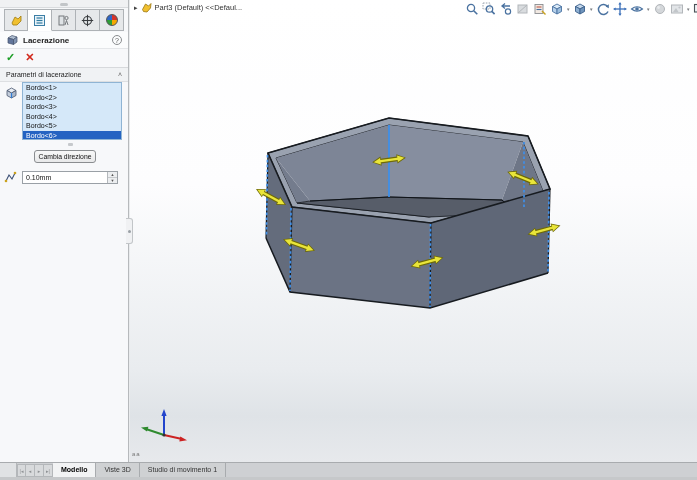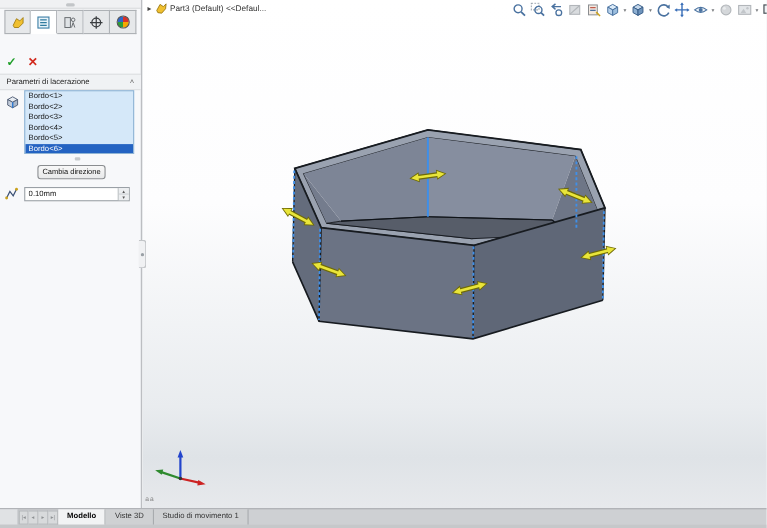--- a/index.html
+++ b/index.html
@@ -39,21 +39,21 @@
     background:#d5e8f9; border:1px solid #8fb4d4; overflow:hidden; }
   .edge-item { height:9.6px; font-size:7px; line-height:9.6px; padding-left:3px; color:#111; }
   .edge-item.sel { background:#2463c2; color:#fff; }
   .list-grip { position:absolute; left:68px; top:143px; width:5px; height:3px;
     background:#c6c9cc; border-radius:1px; }
   .chg-btn { position:absolute; left:34px; top:150px; width:62px; height:13px;
     background:linear-gradient(#f8f8f8,#e8e9ea); border:1px solid #8a8d90; border-radius:3px;
     font-size:6.8px; color:#111; font-family:"Liberation Sans",sans-serif;
     text-align:center; line-height:11px; }
   .gap-row { position:absolute; left:4px; top:170px; width:120px; height:14px;
-    display:flex; align-items:flex-start; }
+    display:flex; align-items:center; }
   .gap-input-wrap { position:relative; margin-left:5px; width:96px; height:13px;
     background:#fff; border:1px solid #9aa0a6; }
   .gap-input { position:absolute; left:0; top:0; width:84px; height:11px; border:none;
     font-size:7px; padding-left:3px; color:#111; font-family:"Liberation Sans",sans-serif;
     background:transparent; outline:none; }
   .spin { position:absolute; right:0; top:0; width:10px; height:11px;
     border-left:1px solid #b4b8bc; display:flex; flex-direction:column; }
   .spin div { flex:1; font-size:4px; line-height:5px; text-align:center; color:#555;
     background:#eceef0; }
   .spin div:first-child { border-bottom:1px solid #c6c9cc; }
@@ -131,20 +131,29 @@
           <line x1="0.8" y1="6.5" x2="12.2" y2="6.5" stroke="#3a3d40" stroke-width="1.1"></line>
         </svg>
       </div>
       <div class="pm-tab">
         <div style="width:12px;height:12px;border-radius:50%;
           background:conic-gradient(#d8322a 0 25%, #f5a800 25% 50%, #2e9e38 50% 75%, #2e66c8 75% 100%);
           border:1px solid #555;"></div>
       </div>
     </div>
 
+    <div class="pm-titlebar">
+      <svg width="13" height="12" viewBox="0 0 13 12">
+        <polygon points="2,4 6,1.5 11,3 7.5,5.5" fill="#aebdd0" stroke="#42506a" stroke-width="0.7"></polygon>
+        <polygon points="2,4 7.5,5.5 7.5,10.5 2,9" fill="#61759b" stroke="#42506a" stroke-width="0.7"></polygon>
+        <polygon points="7.5,5.5 11,3 11,8 7.5,10.5" fill="#8194b2" stroke="#42506a" stroke-width="0.7"></polygon>
+      </svg>
+      <span class="pm-title">Lacerazione</span>
+      <span class="pm-help">?</span>
+    </div>
 
     <div class="pm-actions">
       <span class="pm-ok">✓</span>
       <span class="pm-cancel">✕</span>
     </div>
     <div class="pm-divider"></div>
 
     <div class="pm-secthdr">
       <span class="txt">Parametri di lacerazione</span>
       <span class="chev">˄</span>

